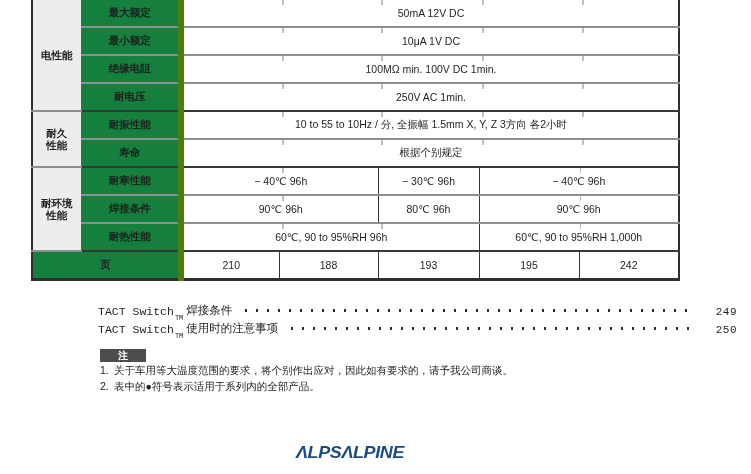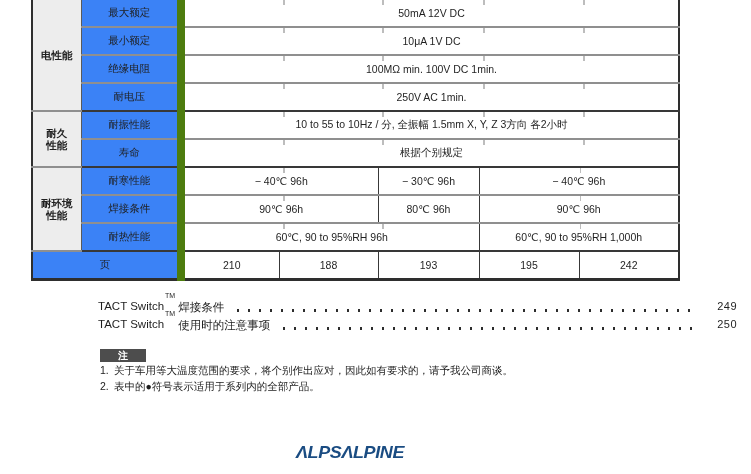--- a/index.html
+++ b/index.html
@@ -6,34 +6,34 @@
   body{font-family:"Liberation Sans","DejaVu Sans",sans-serif;color:#1f1f1f;}
   #page{position:relative;width:751px;height:474px;background:#fff;overflow:hidden;}
 
   
   table.spec{position:absolute;left:31px;top:0;border-collapse:collapse;table-layout:fixed;
     border:2px solid #2e2e2e;border-top:0;border-bottom:3px solid #2e2e2e;}
   table.spec td{padding:0;height:26px;font-size:10.5px;text-align:center;vertical-align:middle;
     border-top:0;overflow:hidden;}
   td.g{background:#ededed;font-size:11px;font-weight:600;white-space:pre-line;line-height:12px;
     border-right:1.5px solid #5a5a5a;}
-  td.l{background:#3b82f6;font-size:11px;font-weight:400;border-right:8px solid #4d7c0f;}
+  td.l{background:#15803d;font-size:11px;font-weight:700;border-right:6px solid #4d7c0f;}
   td.v{background:#fff;position:relative;}
   td.v + td.v{border-left:1.5px solid #383838;}
   tr.inner td{border-bottom:2px solid #8f8f8f;}
   tr.gend td{border-bottom:2px solid #383838;}
   tr.last td{border-bottom:0;}
   i.tk{position:absolute;top:0;width:1.5px;height:5px;background:#bdbdbd;display:block;}
 
   
   .dims{position:absolute;left:517px;top:263px;font-size:8.5px;line-height:11.5px;color:#1c1c1c;}
 
   
   .toc{position:absolute;left:98px;top:300px;width:639px;}
-  .toc-row{display:flex;align-items:flex-start;height:18px;font-size:11.5px;}
+  .toc-row{display:flex;align-items:flex-end;height:18px;font-size:11.5px;font-family:Liberation Mono, monospace;}
   .toc-row sup{font-size:7px;vertical-align:super;line-height:0;margin:-4px 3px 0 1px;}
   .leader{flex:1;align-self:stretch;margin:0 9px 0 9px;
     background-image:radial-gradient(circle at 5px 58%, #2d2d2d 1.2px, rgba(0,0,0,0) 1.45px);
     background-size:11px 100%;background-repeat:repeat-x;}
   .pagenum{width:34px;text-align:right;font-size:11px;letter-spacing:0.5px;}
 
   
   .note-badge{position:absolute;left:100px;top:349px;width:46px;height:13px;background:#4d4d4d;
     color:#fff;font-size:10px;font-weight:600;text-align:center;line-height:13px;}
   .notes{position:absolute;left:100px;top:362px;font-size:10.5px;line-height:16px;color:#1c1c1c;}

